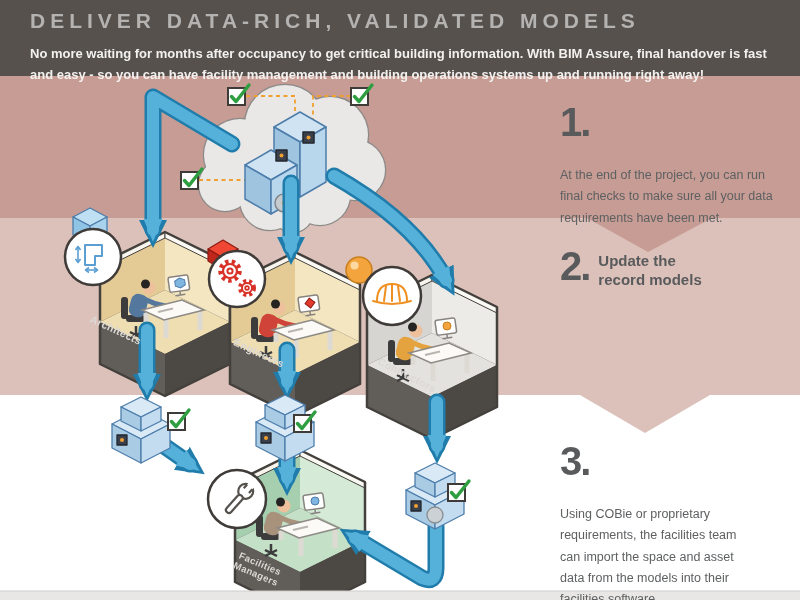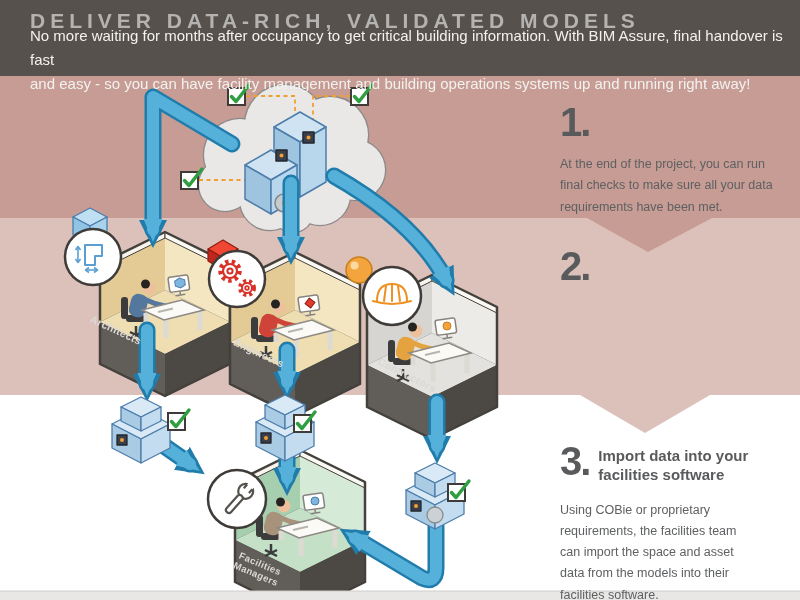--- a/index.html
+++ b/index.html
@@ -1,27 +1,27 @@
 <!DOCTYPE html>
 <html><head>
 <meta charset="utf-8">
 <style>
   html,body{margin:0;padding:0;background:#888;}
   .stage{position:relative;width:800px;height:600px;overflow:hidden;
          font-family:"Liberation Sans",sans-serif;background:#fff;}
   .stage svg{position:absolute;left:0;top:0;}
   .hdr-title{position:absolute;left:30px;top:9px;font-size:21px;font-weight:600;
              letter-spacing:5px;color:#b5b3b1;white-space:nowrap;}
-  .hdr-sub{position:absolute;left:30px;top:24px;font-size:15px;line-height:1.6;
-           color:#f3f1ef;white-space:pre-line;}
+  .hdr-sub{position:absolute;left:30px;top:44px;font-size:13px;line-height:1.6;
+           color:#f3f1ef;white-space:pre-line;font-weight:bold;}
   .step{position:absolute;left:560px;width:232px;color:#595a5c;}
   .step-head{display:flex;align-items:flex-start;}
   .step-num{font-size:40px;font-weight:bold;line-height:0.85;margin-right:9px;letter-spacing:-2px;}
   .step-title{font-size:15px;font-weight:bold;line-height:1.25;padding-top:3px;white-space:pre-line;}
-  .step-body{margin-top:15px;font-size:12.5px;line-height:1.7;color:#5e6062;white-space:pre-line;}
+  .step-body{margin-top:26px;font-size:12.5px;line-height:1.7;color:#5e6062;white-space:pre-line;}
   .role-label{position:absolute;color:#dbd8d5;font-weight:bold;font-size:10.5px;
               letter-spacing:0.4px;white-space:pre-line;text-align:center;line-height:1.2;
               transform:translate(-50%,-50%) rotate(25deg);}
   .ao{fill:none;stroke:#1f7cab;stroke-width:17;stroke-linejoin:round;stroke-linecap:round;marker-end:url(#mo);}
   .af{fill:none;stroke:#55b1da;stroke-width:12;stroke-linejoin:round;stroke-linecap:round;marker-end:url(#mf);}
   .dash{fill:none;stroke:#f0a030;stroke-width:1.8;stroke-dasharray:4 3.5;}
 </style>
 </head>
 <body>
 
@@ -287,28 +287,28 @@
       <div class="step-num">1.</div>
     </div>
     <div class="step-body">At the end of the project, you can run
 final checks to make sure all your data
 requirements have been met.</div>
   </div>
 
   <div class="step" style="top:249px">
     <div class="step-head">
       <div class="step-num">2.</div>
+      <div class="step-title">Update the
+record models</div>
     </div>
   </div>
 
   <div class="step" style="top:444px">
     <div class="step-head">
       <div class="step-num">3.</div>
-      <div class="step-title">Import data into your
-facilities software</div>
     </div>
     <div class="step-body">Using COBie or proprietary
 requirements, the facilities team
 can import the space and asset
 data from the models into their
 facilities software.</div>
   </div>
 
   <div class="role-label" style="left:116px;top:330px">Architects</div>
   <div class="role-label" style="left:259px;top:353px">Engineers</div>

